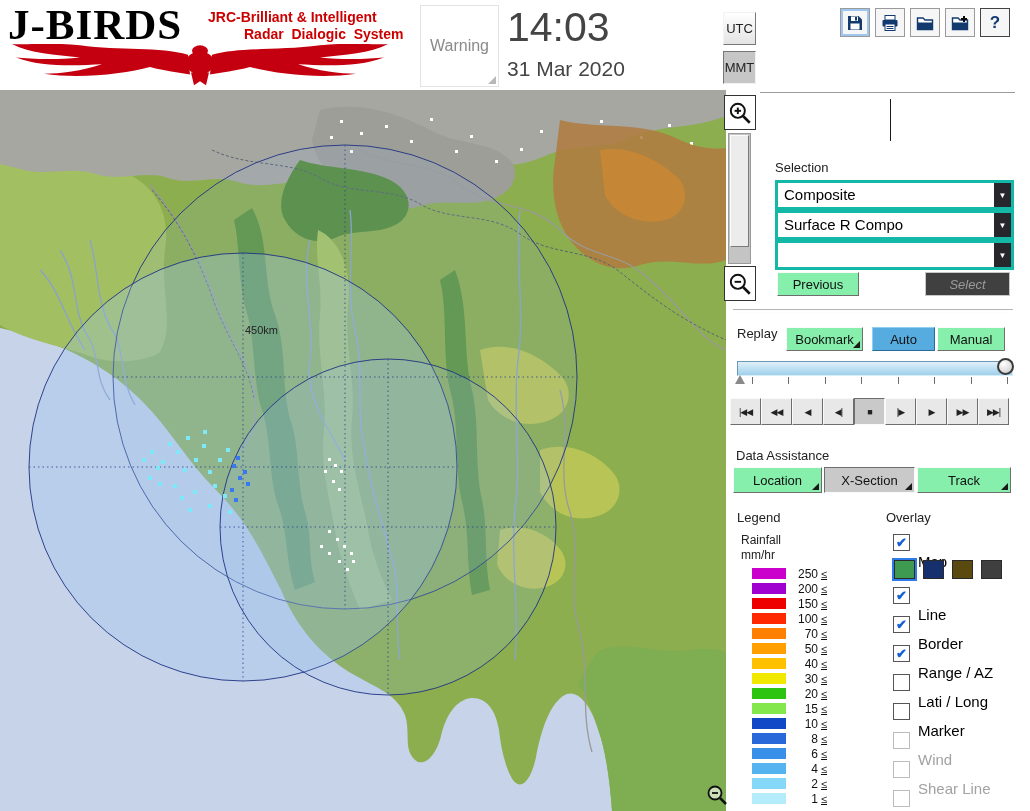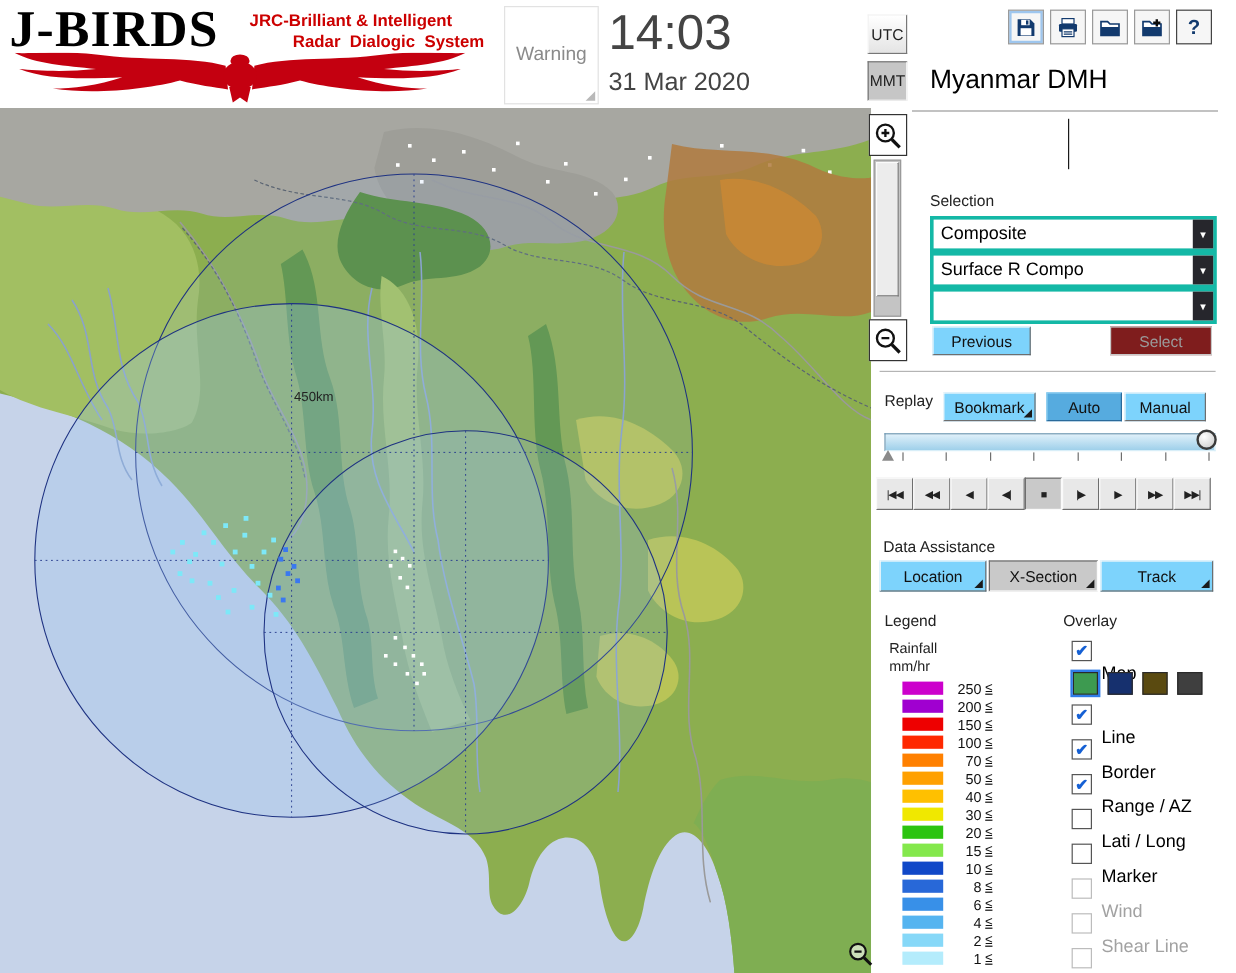--- a/index.html
+++ b/index.html
@@ -35,25 +35,25 @@
   .station-name{position:absolute;left:775px;top:53px;font-size:22px;color:#000;}
   .station-rule{position:absolute;left:760px;top:92px;width:255px;height:1px;background:#9a9a9a;}
   .empty-list{position:absolute;left:765px;top:96px;width:250px;height:48px;background:#fff;}
   .empty-list .caret{position:absolute;left:125px;top:3px;width:1px;height:42px;background:#1a1a1a;}
   .section-label{position:absolute;font-size:13px;color:#222;}
   .combo{position:absolute;left:775px;width:233px;height:24px;background:#fff;
       border:3px solid #14b8a6;font-size:15px;color:#000;}
   .combo .val{position:absolute;left:6px;top:3px;}
   .combo .arrow{position:absolute;right:0;top:0;width:17px;height:100%;background:#26262c;
       color:#fff;font-size:8px;display:flex;align-items:center;justify-content:center;}
-  .btn3d{position:absolute;background:#7dd3fc;border:1px solid;
+  .btn3d{position:absolute;background:#86efac;border:1px solid;
       border-color:#fafafa #6e6e6e #6e6e6e #fafafa;font-size:13px;color:#111;
       display:flex;align-items:center;justify-content:center;font-family:inherit;padding:0;}
   .btn3d.pressed{background:#c9c9c9;border-color:#6e6e6e #fafafa #fafafa #6e6e6e;}
-  .btn3d.disabled{background:#7f1d1d;border-color:#c8c8c8;color:#9a9a9a;}
+  .btn3d.disabled{background:#404040;border-color:#c8c8c8;color:#9a9a9a;font-style:italic;}
   .btn3d.blue{background:#56abdf;border-color:#8fd0f2 #2a6a9a #2a6a9a #8fd0f2;}
   .corner-tri::after{content:"";position:absolute;right:2px;bottom:2px;
       border-left:7px solid transparent;border-bottom:7px solid #1a1a1a;}
   .panel-divider{position:absolute;left:733px;top:309px;width:280px;height:2px;
       border-top:1px solid #b4b4b4;border-bottom:1px solid #fdfdfd;}
   .slider-track{position:absolute;left:737px;top:361px;width:274px;height:13px;
       background:linear-gradient(#dff0fa,#9fd0ea);border:1px solid #88b2ca;
       border-color:#6e98b2 #d8eef8 #d8eef8 #6e98b2;}
   .slider-handle{position:absolute;right:-2px;top:-4px;width:17px;height:17px;border-radius:50%;
       background:radial-gradient(circle at 35% 30%,#ffffff,#c8c8c8);border:2px solid #3a3a3a;box-sizing:border-box;}
@@ -153,21 +153,20 @@
       <path d="M2.5,5 h5.5 l2,2 h7.5 v9.5 h-15 z" fill="#fff" stroke="#123a6e" stroke-width="1.4"></path>
       <path d="M2.5,9.5 h15 v7 h-15 z" fill="#123a6e"></path>
       <line x1="14" y1="3" x2="14" y2="9" stroke="#0a0a0a" stroke-width="2"></line>
       <line x1="11" y1="6" x2="17" y2="6" stroke="#0a0a0a" stroke-width="2"></line>
     </svg>
   </button>
   <button class="tool-btn focus-dark" style="left:980px">
     <span class="help-glyph">?</span>
   </button>
 
-  <div class="station-name">Myanmar DMH</div>
   <div class="station-rule"></div>
   <div class="empty-list">
     <div class="caret"></div>
   </div>
 
   <div class="section-label" style="left:775px;top:160px">Selection</div>
 
   <div class="combo" style="top:180px">
     <span class="val">Composite</span>
     <span class="arrow">▼</span>

